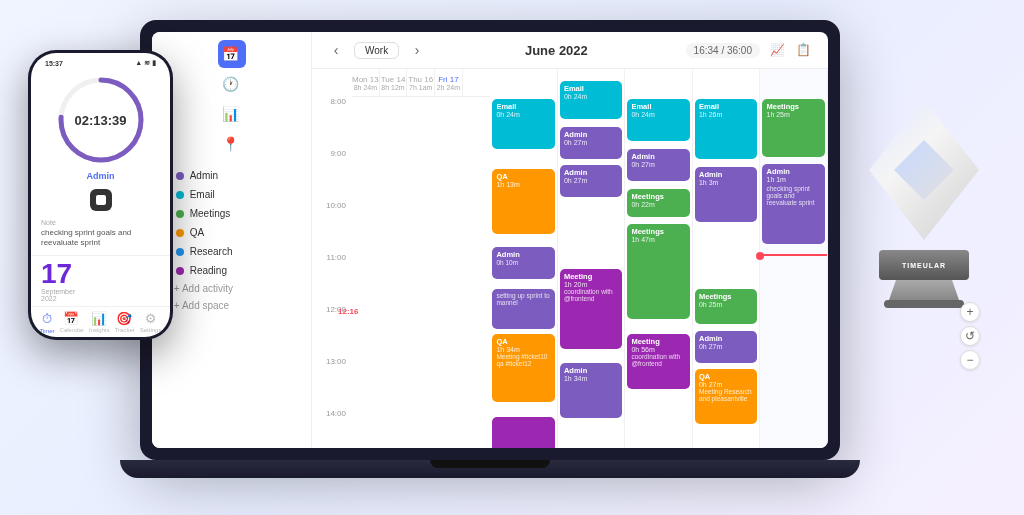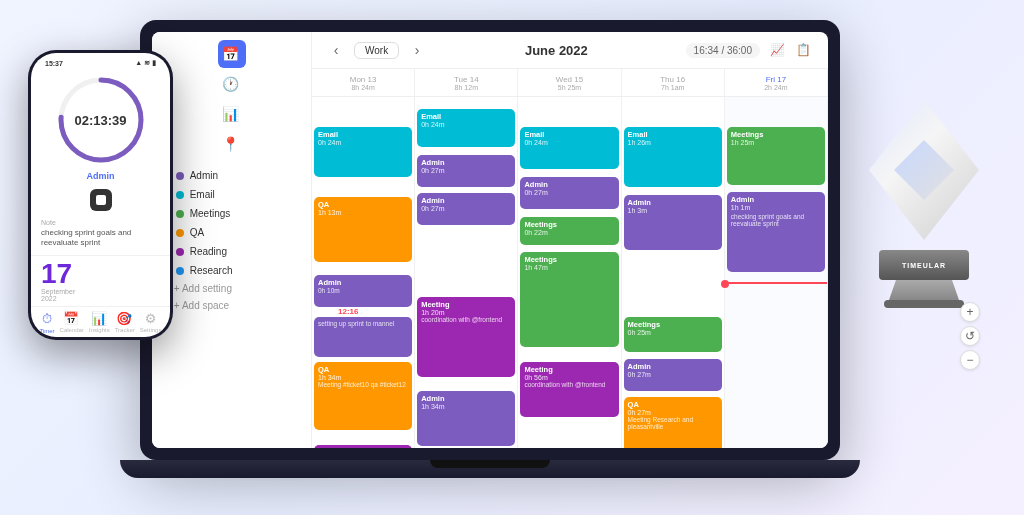--- a/index.html
+++ b/index.html
@@ -217,21 +217,21 @@
       display: flex;
       align-items: flex-start;
       justify-content: flex-end;
       padding-right: 6px;
       font-size: 8px;
       color: #999;
     }
     .days-grid {
       flex: 1;
       display: flex;
-      flex-direction: column;
+      flex-direction: row;
     }
     .day-headers {
       display: grid;
       grid-template-columns: repeat(5, 1fr);
       border-bottom: 1px solid #eee;
       height: 28px;
     }
     .day-header {
       display: flex;
       flex-direction: column;
@@ -576,32 +576,32 @@
           <span style="color:#4caf50;font-size:10px;">▶</span>
           <span class="activity-dot" style="background:#4caf50;"></span>
           <span>Meetings</span>
         </div>
         <div class="sidebar-item">
           <span style="color:#ff9800;font-size:10px;">▶</span>
           <span class="activity-dot" style="background:#ff9800;"></span>
           <span>QA</span>
         </div>
         <div class="sidebar-item">
+          <span style="color:#2196f3;font-size:10px;">▶</span>
+          <span class="activity-dot" style="background:#2196f3;"></span>
+          <span>Research</span>
+        </div>
+        <div class="sidebar-item">
           <span style="color:#9c27b0;font-size:10px;">▶</span>
           <span class="activity-dot" style="background:#9c27b0;"></span>
           <span>Reading</span>
         </div>
-        <div class="sidebar-item">
-          <span style="color:#2196f3;font-size:10px;">▶</span>
-          <span class="activity-dot" style="background:#2196f3;"></span>
-          <span>Research</span>
-        </div>
         <div class="sidebar-action">
           <span>+</span>
-          <span>+ Add setting</span>
+          <span>+ Add activity</span>
         </div>
         <div class="sidebar-action">
           <span>+</span>
           <span>+ Add space</span>
         </div>
       </div>
 
       <div class="calendar-main">
         <div class="cal-header">
           <button class="cal-nav-btn">‹</button>
@@ -610,35 +610,41 @@
           <div class="cal-title">June 2022</div>
           <div class="cal-time-display">16:34 / 36:00</div>
           <div class="cal-view-icons">
             <div class="view-icon">📈</div>
             <div class="view-icon">📋</div>
           </div>
         </div>
 
         <div class="cal-grid">
 
+          <div class="time-col">
+            <div class="time-label">8:00</div>
+            <div class="time-label">9:00</div>
+            <div class="time-label">10:00</div>
+            <div class="time-label">11:00</div>
+            <div class="time-label">12:00</div>
+            <div class="time-label">13:00</div>
+            <div class="time-label">14:00</div>
+
+          </div>
 
           <div class="days-grid">
 
             <div class="day-headers">
               <div class="day-header">
                 <span class="day-name">Mon 13</span>
                 <span class="day-hours">8h 24m</span>
               </div>
               <div class="day-header">
                 <span class="day-name">Tue 14</span>
                 <span class="day-hours">8h 12m</span>
-              </div>
-              <div class="day-header">
-                <span class="day-name">Wed 15</span>
-                <span class="day-hours">5h 25m</span>
               </div>
               <div class="day-header">
                 <span class="day-name">Thu 16</span>
                 <span class="day-hours">7h 1am</span>
               </div>
               <div class="day-header today">
                 <span class="day-name" style="color:#4f6ef7;text-align:center;">Fri 17</span>
                 <span class="day-hours">2h 24m</span>
               </div>
             </div>

